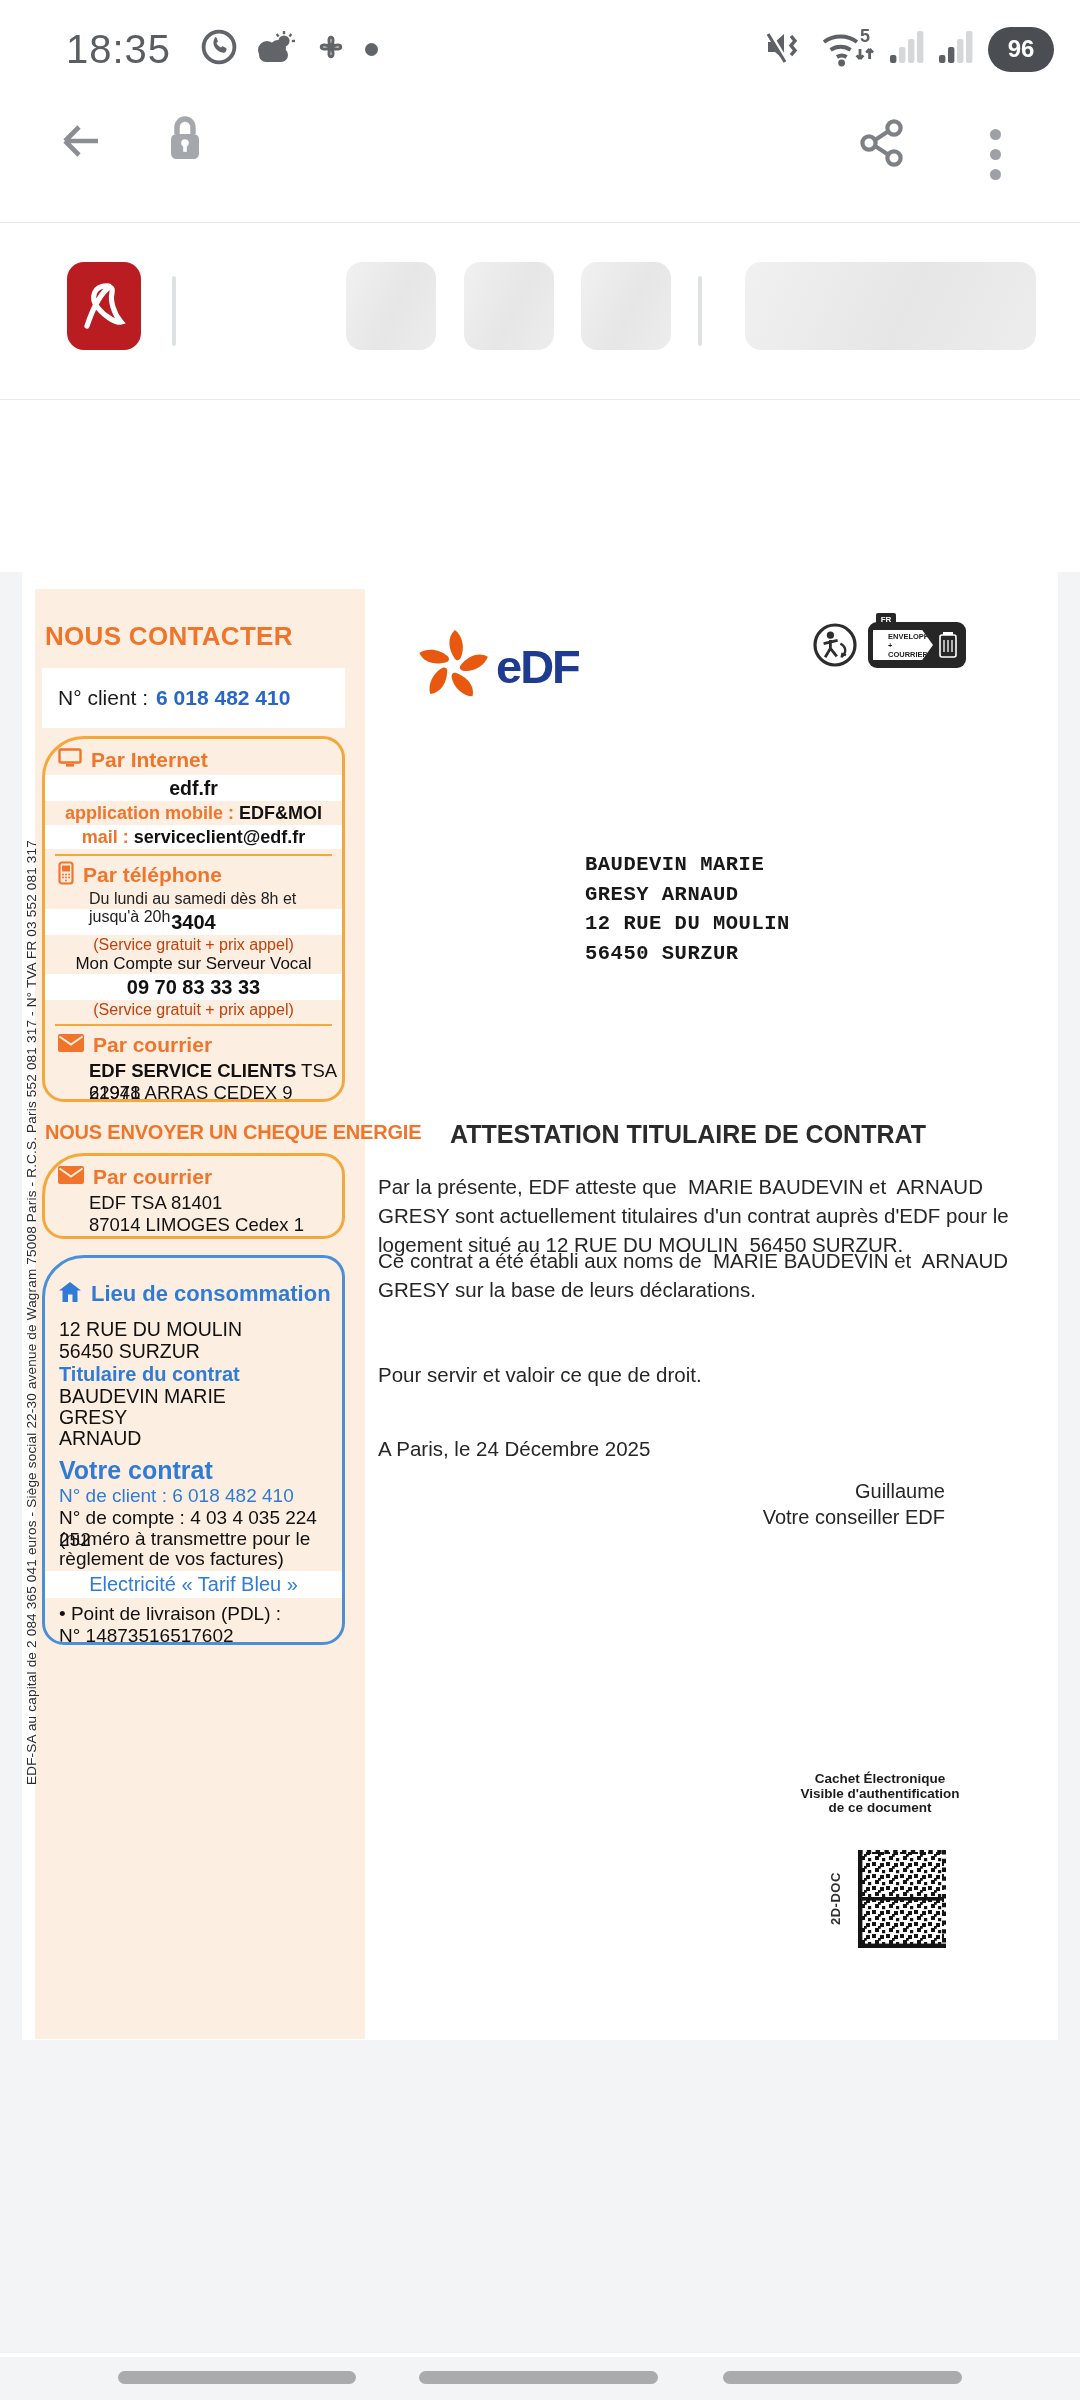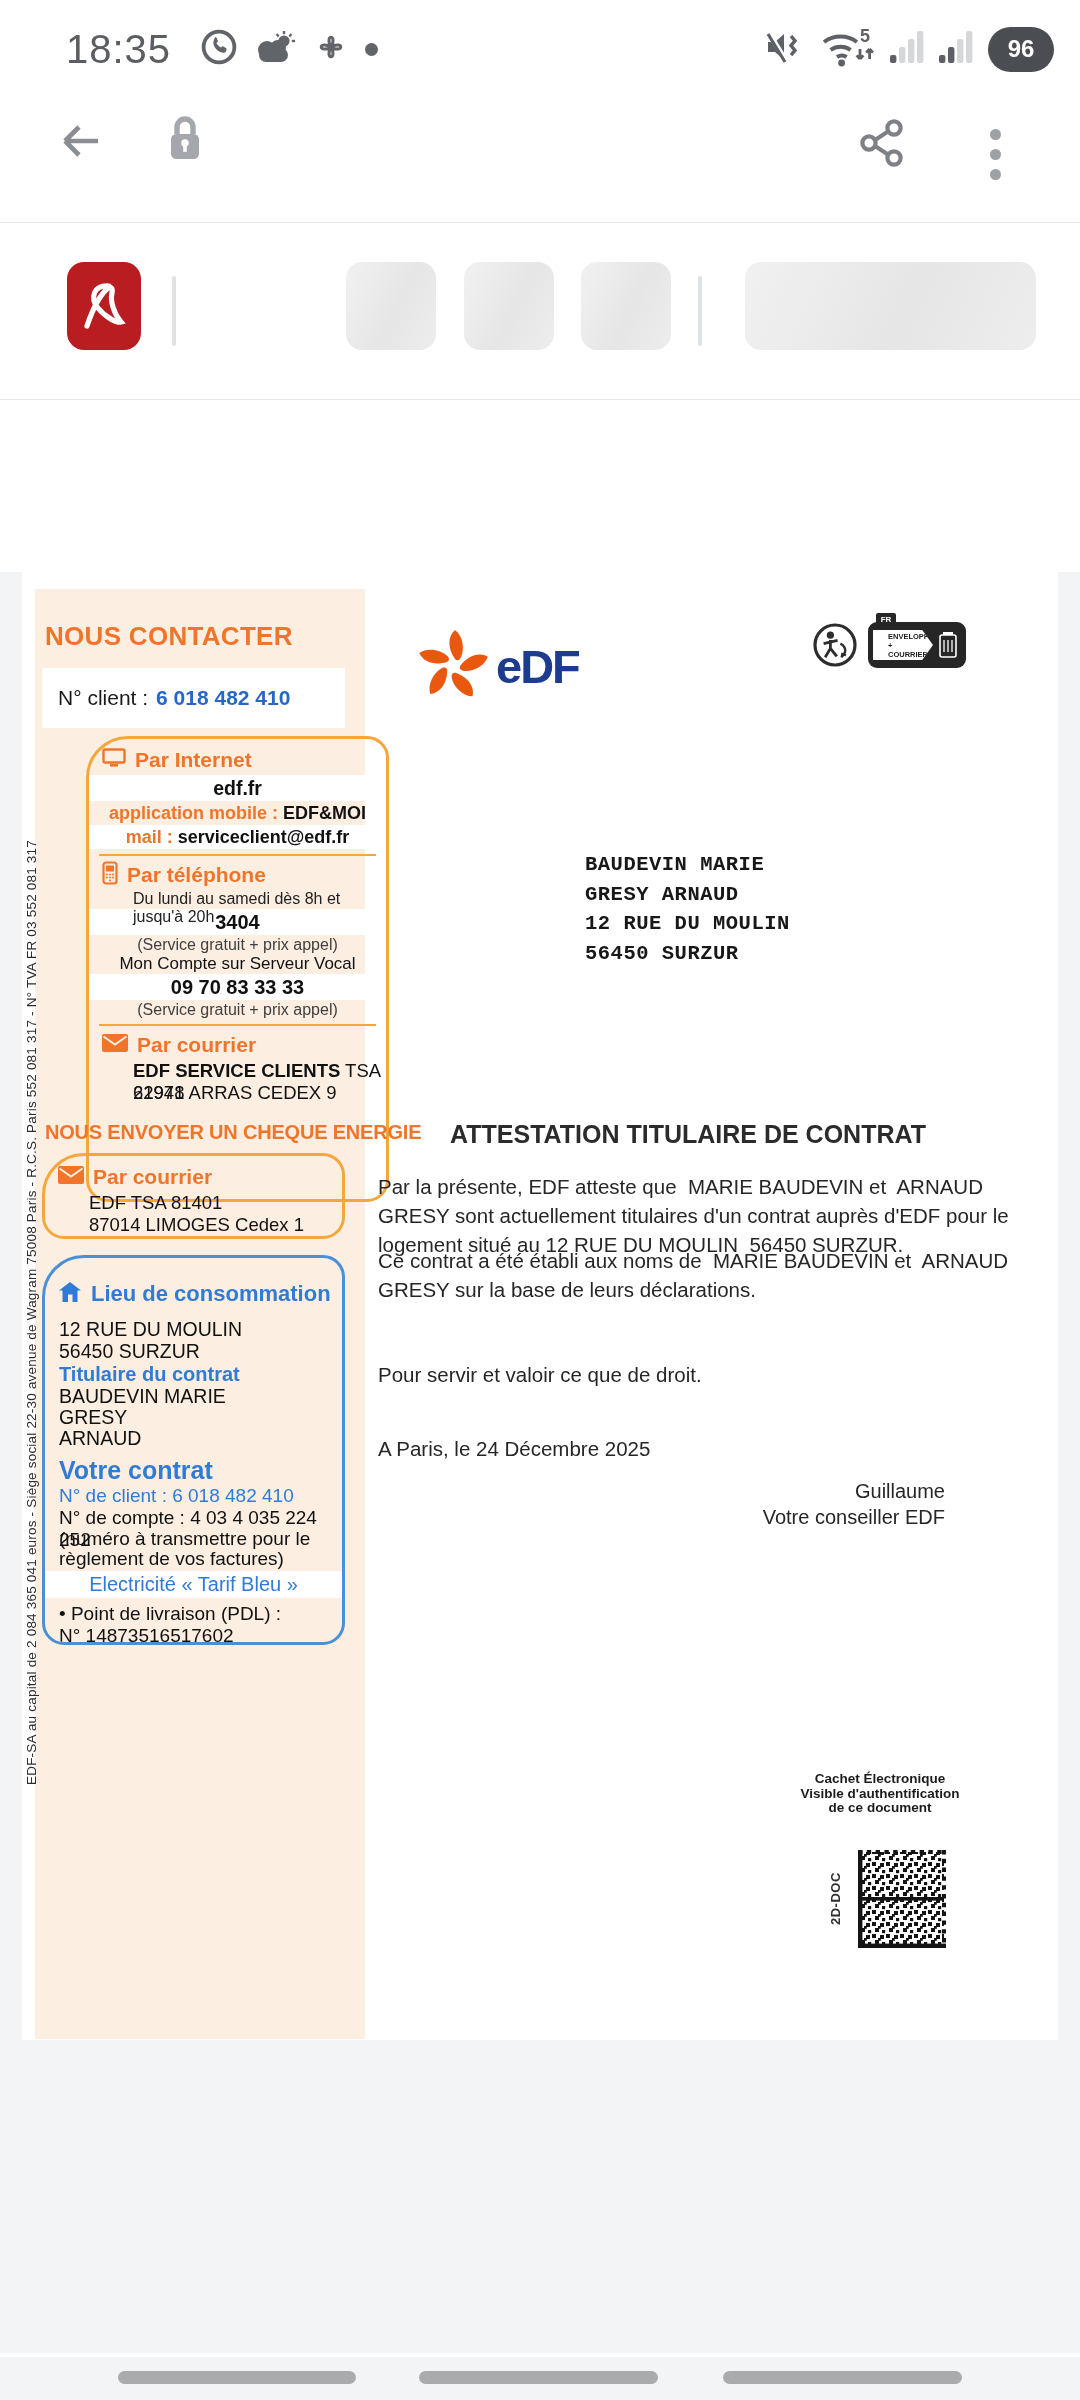--- a/index.html
+++ b/index.html
@@ -54,34 +54,34 @@
   .o-head { color:#f0752b; font-weight:700; }
   .b-head { color:#2f7bd6; font-weight:700; }
 
   .contact-head { position:absolute; left:23px; top:49px; font-size:26px; letter-spacing:.3px; }
   .client-box { position:absolute; left:20px; top:96px; width:303px; height:60px; background:#fff;
                 display:flex; align-items:center; padding-left:16px; font-size:21px; color:#1a1a1a; }
   .client-box b { color:#2667c9; margin-left:8px; }
 
   .obox { position:absolute; left:20px; width:303px; border:3px solid #f6a73c;
           border-radius:42px 22px 22px 22px; overflow:hidden; padding-top:6px; }
-  .obox1 { top:164px; height:466px;margin-left:44px; }
+  .obox1 { top:164px; height:366px; }
   .obox2 { top:581px; height:86px; }
   .row { width:100%; }
   .hdr { display:flex; align-items:center; gap:9px; padding-left:13px; font-size:21px; height:30px; }
   .hdr .o-head { font-size:21px; }
   .wstrip { background:#fff; text-align:center; }
   .cstrip { text-align:center; }
   .edfr { height:26px; line-height:26px; font-size:19.5px; font-weight:700; color:#111; }
   .lblval { height:24px; line-height:24px; font-size:18px; }
   .lblval .lab { color:#f0752b; font-weight:700; }
   .lblval .val { color:#111; font-weight:700; }
   .sub { padding-left:44px; font-size:16px; color:#222; height:19px; line-height:18px; }
   .bignum { height:26px; line-height:26px; font-size:20px; font-weight:700; color:#111; }
-  .note { height:19px; line-height:19px; font-size:16px; color:#404040; }
+  .note { height:19px; line-height:19px; font-size:16px; color:#c2410c; }
   .vocal { height:20px; line-height:20px; font-size:17px; color:#111; }
   .odiv { border:none; border-top:2.5px solid #f6a73c; margin:5px 10px 4px 10px; }
   .addr { padding-left:44px; font-size:18.5px; color:#111; height:22px; line-height:22px; }
   .addr b { font-weight:700; }
 
   .cheque-head { position:absolute; left:23px; top:549px; font-size:20px; white-space:nowrap; letter-spacing:-.2px; }
 
   .bbox { position:absolute; left:20px; top:683px; width:303px; height:390px;
           border:3px solid #4a90d8; border-radius:42px 22px 22px 22px; overflow:hidden; padding-top:20px; }
   .bbox .hdr { height:32px; }

